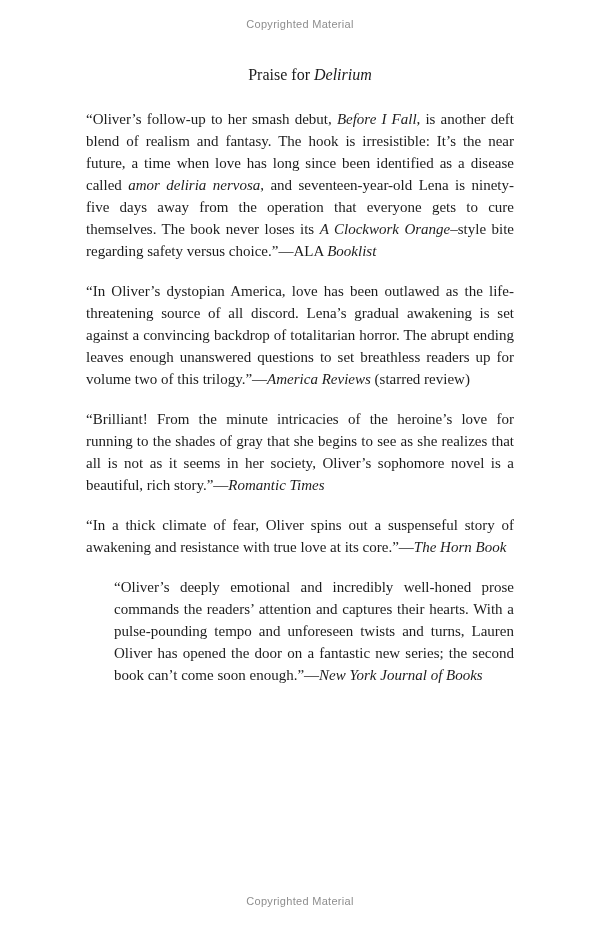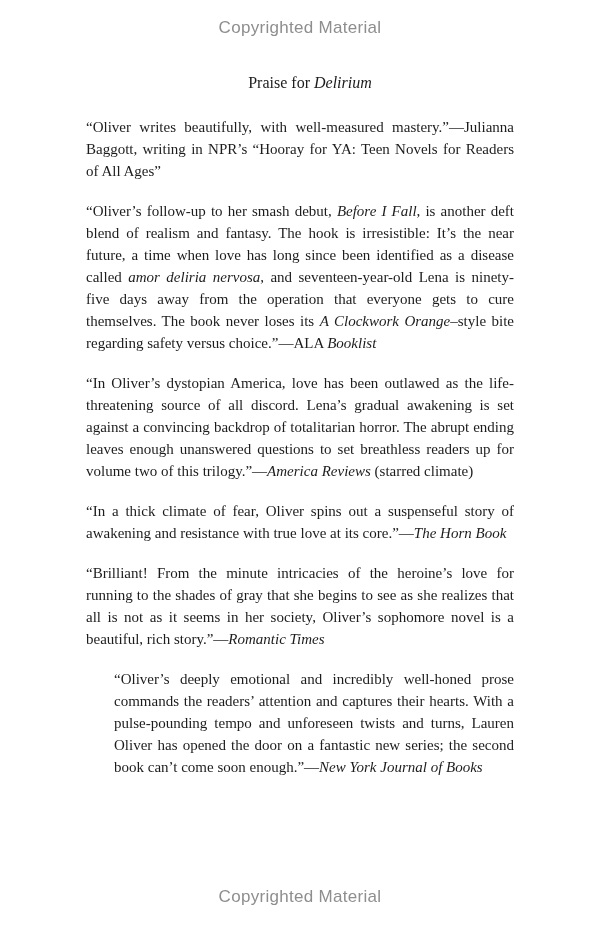--- a/index.html
+++ b/index.html
@@ -12,21 +12,21 @@
     width: 600px;
     height: 925px;
     box-sizing: border-box;
     background: #ffffff;
     font-family: "Liberation Serif", serif;
     color: #1c1c1c;
     overflow: hidden;
   }
   .copyright {
     font-family: "Liberation Sans", sans-serif;
-    font-size: 17px;
+    font-size: 11px;
     color: #8e8e8e;
     text-align: center;
     letter-spacing: 0.3px;
   }
   .copyright.top {
     padding-top: 18px;
   }
   .copyright.bottom {
     position: absolute;
     left: 0;
@@ -60,23 +60,22 @@
 </head>
 <body>
 
 <div class="page">
 
   <div class="copyright top">Copyrighted Material</div>
 
   <h1 class="title"><span>Praise for </span><em>Delirium</em></h1>
 
   <div class="content">
-    <p class="quote"><span>“Oliver writes beautifully, with well-measured mastery.”—Julianna Baggott, writing in NPR’s “Hooray for YA: Teen Novels for Readers of All Ages”</span></p>
     <p class="quote"><span>“Oliver’s follow-up to her smash debut, </span><em>Before I Fall</em><span>, is another deft blend of realism and fantasy. The hook is irresistible: It’s the near future, a time when love has long since been identified as a disease called </span><em>amor deliria nervosa</em><span>, and seventeen-year-old Lena is ninety-five days away from the operation that everyone gets to cure themselves. The book never loses its </span><em>A Clockwork Orange</em><span>–style bite regarding safety versus choice.”—ALA </span><em>Booklist</em></p>
-    <p class="quote"><span>“In Oliver’s dystopian America, love has been outlawed as the life-threatening source of all discord. Lena’s gradual awakening is set against a convincing backdrop of totalitarian horror. The abrupt ending leaves enough unanswered questions to set breathless readers up for volume two of this trilogy.”—</span><em>America Reviews</em><span> (starred climate)</span></p>
+    <p class="quote"><span>“In Oliver’s dystopian America, love has been outlawed as the life-threatening source of all discord. Lena’s gradual awakening is set against a convincing backdrop of totalitarian horror. The abrupt ending leaves enough unanswered questions to set breathless readers up for volume two of this trilogy.”—</span><em>America Reviews</em><span> (starred review)</span></p>
+    <p class="quote"><span>“Brilliant! From the minute intricacies of the heroine’s love for running to the shades of gray that she begins to see as she realizes that all is not as it seems in her society, Oliver’s sophomore novel is a beautiful, rich story.”—</span><em>Romantic Times</em></p>
     <p class="quote"><span>“In a thick climate of fear, Oliver spins out a suspenseful story of awakening and resistance with true love at its core.”—</span><em>The Horn Book</em></p>
-    <p class="quote"><span>“Brilliant! From the minute intricacies of the heroine’s love for running to the shades of gray that she begins to see as she realizes that all is not as it seems in her society, Oliver’s sophomore novel is a beautiful, rich story.”—</span><em>Romantic Times</em></p>
     <p class="quote"><span>“Oliver’s deeply emotional and incredibly well-honed prose commands the readers’ attention and captures their hearts. With a pulse-pounding tempo and unforeseen twists and turns, Lauren Oliver has opened the door on a fantastic new series; the second book can’t come soon enough.”—</span><em>New York Journal of Books</em></p>
   </div>
 
   <div class="copyright bottom">Copyrighted Material</div>
 
 </div>
 
 </body></html>

